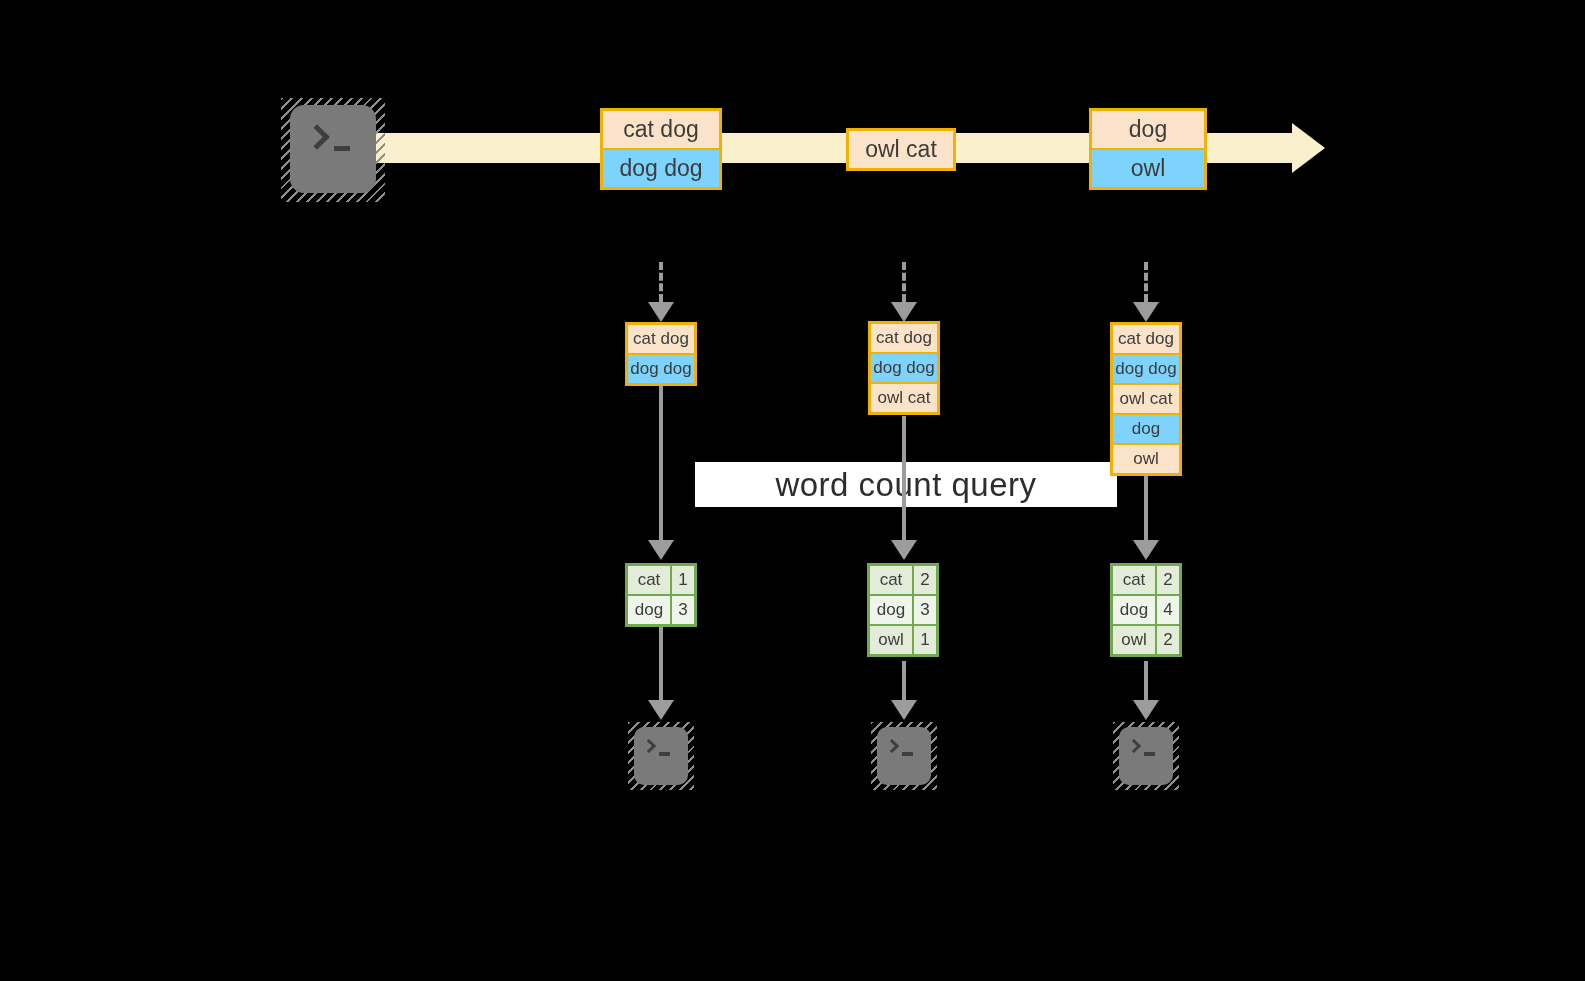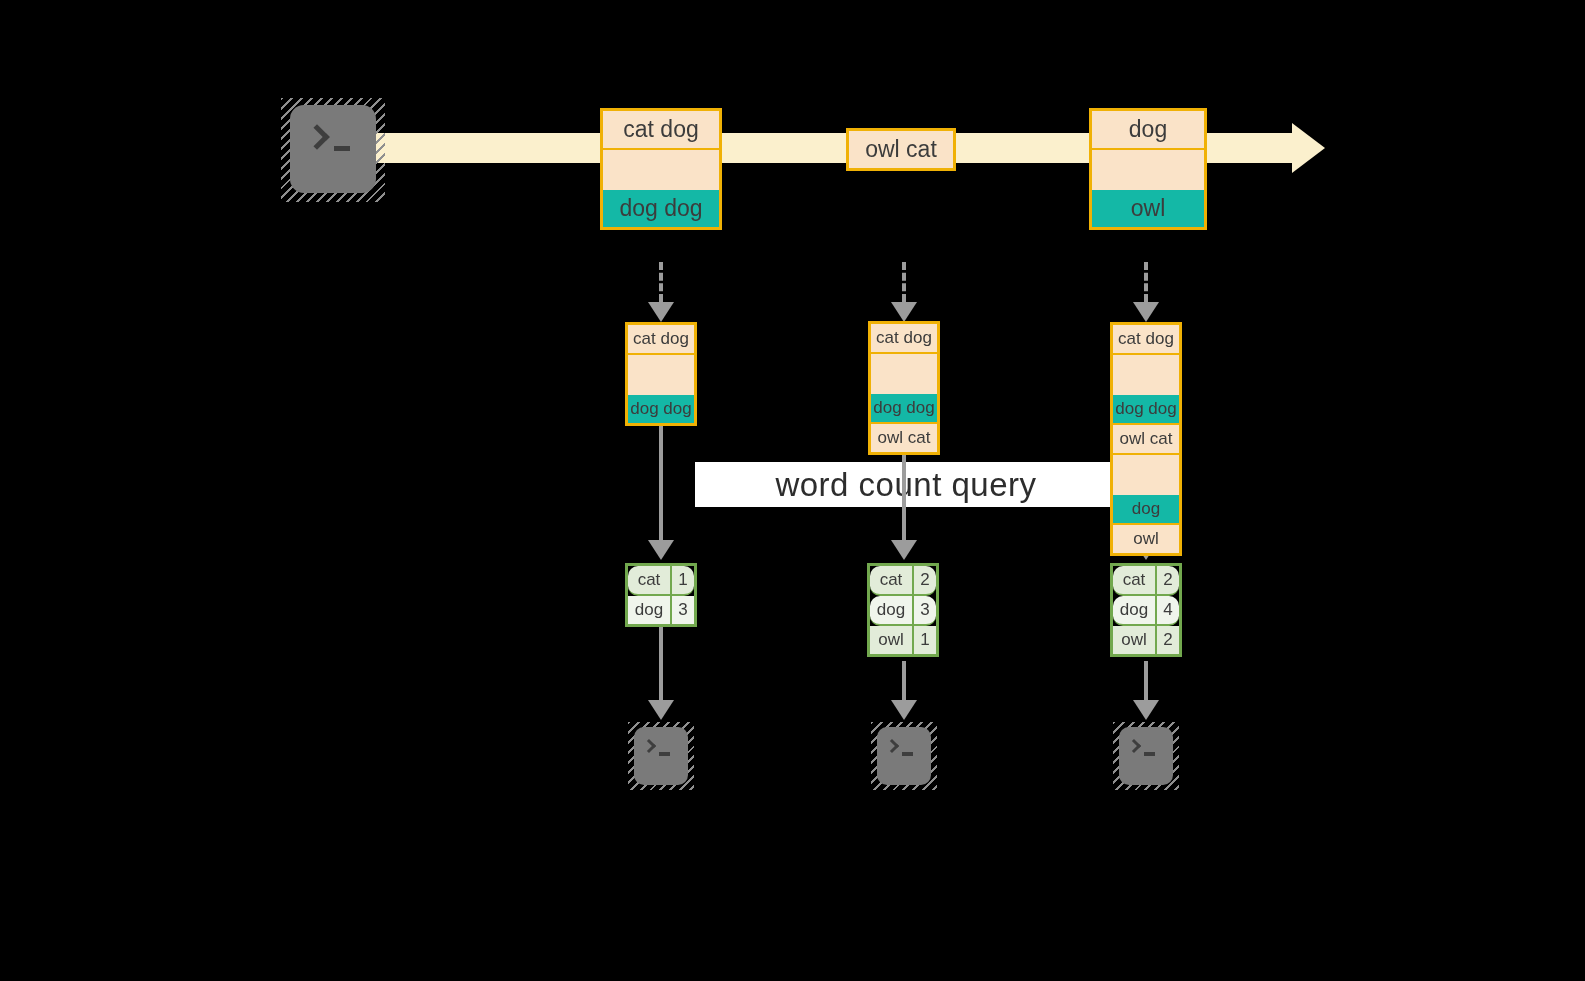--- a/index.html
+++ b/index.html
@@ -18,29 +18,29 @@
   .chev{position:absolute;width:13px;height:13px;border-top:5px solid #3e3e3e;border-right:5px solid #3e3e3e;
         transform:rotate(45deg);}
   .chev.small{width:7px;height:7px;border-top-width:3px;border-right-width:3px;}
   .udash{position:absolute;background:#3e3e3e;}
 
   
   .obox{border:3px solid #f0b105;box-sizing:border-box;background:#fae3c8;}
   .obox .orow{height:28px;line-height:28px;text-align:center;color:#3c3c3c;}
   .obox .orow:not(:last-child){border-bottom:2px solid #f0b105;}
   .orow.fa{background:#fae3c8;}
-  .orow.fb{background:#14b8a6;margin-top:40px;}
+  .orow.fb{background:#7dd3fc;}
   .stream-text{font-size:23px;}
   .stream-text .orow{height:37px;line-height:37px;}
   .stack-text{font-size:17px;}
 
   
   .gbox{border:3px solid #72a84e;box-sizing:border-box;}
   .grow{display:flex;height:28px;line-height:28px;font-size:17px;color:#3c3c3c;}
-  .grow:not(:last-child){border-bottom:2px solid #72a84e;border-radius:10px;}
+  .grow:not(:last-child){border-bottom:2px solid #72a84e;}
   .grow.ga{background:#e2ecd9;}
   .grow.gb{background:#f0f5ec;}
   .gword{width:42px;text-align:center;border-right:2px solid #72a84e;}
   .gnum{flex:1;text-align:center;}
 
   
   .vline{width:4px;background:#9c9c9c;}
   .vdash{width:0;border-left:4px dashed #9c9c9c;}
   .head-down{width:0;height:0;border-left:13px solid transparent;border-right:13px solid transparent;
              border-top:20px solid #9c9c9c;}

